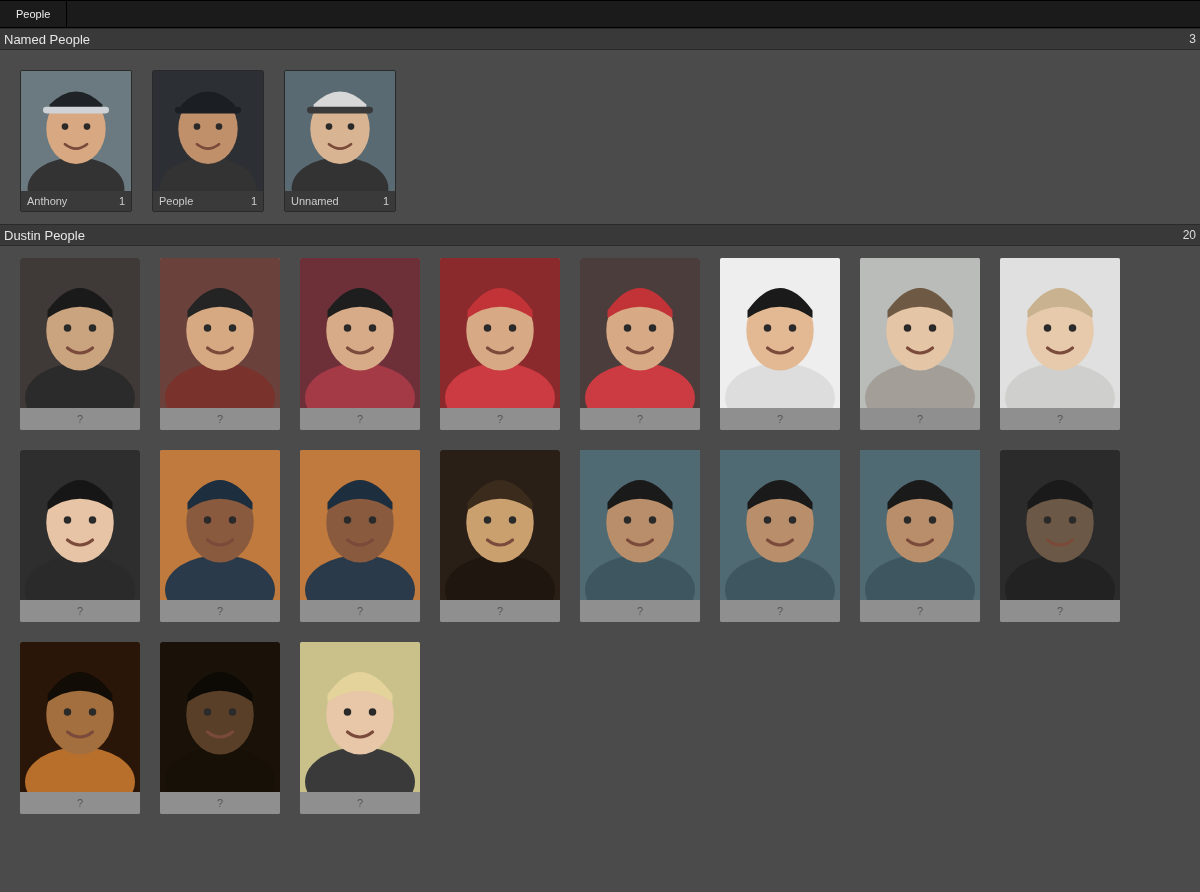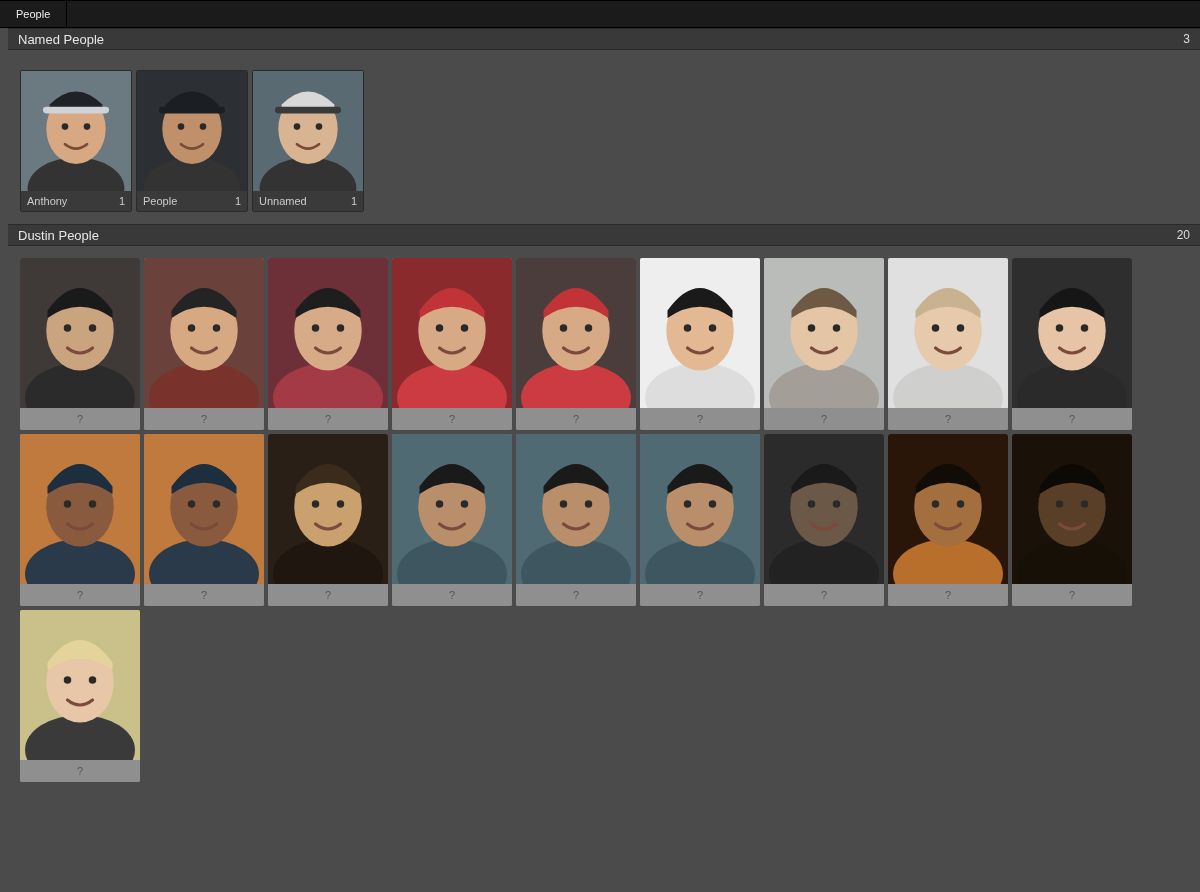--- a/index.html
+++ b/index.html
@@ -27,39 +27,38 @@
     color: #eee;
     background: #1b1b1b;
     border-right: 1px solid #000;
     cursor: pointer;
   }
   .section-header {
     height: 22px;
     background: #393939;
     display: flex;
     align-items: center;
-    padding: 0 10px;
+    padding: 0 4px;
     font-size: 13px;
     color: #e6e6e6;
     border-top: 1px solid #2a2a2a;
     border-bottom: 1px solid #2a2a2a;
-    margin-left: 8px;
   }
   .section-header .count {
     margin-left: auto;
     font-size: 12px;
     color: #ddd;
   }
   .section-body {
     padding: 20px 20px 12px 20px;
   }
   .grid {
     display: flex;
     flex-wrap: wrap;
-    gap: 4px;
+    gap: 20px;
   }
   
   .named-card {
     width: 112px;
     background: #3a3a3a;
     border: 1px solid #2a2a2a;
     border-radius: 2px;
     overflow: hidden;
     cursor: pointer;
   }

